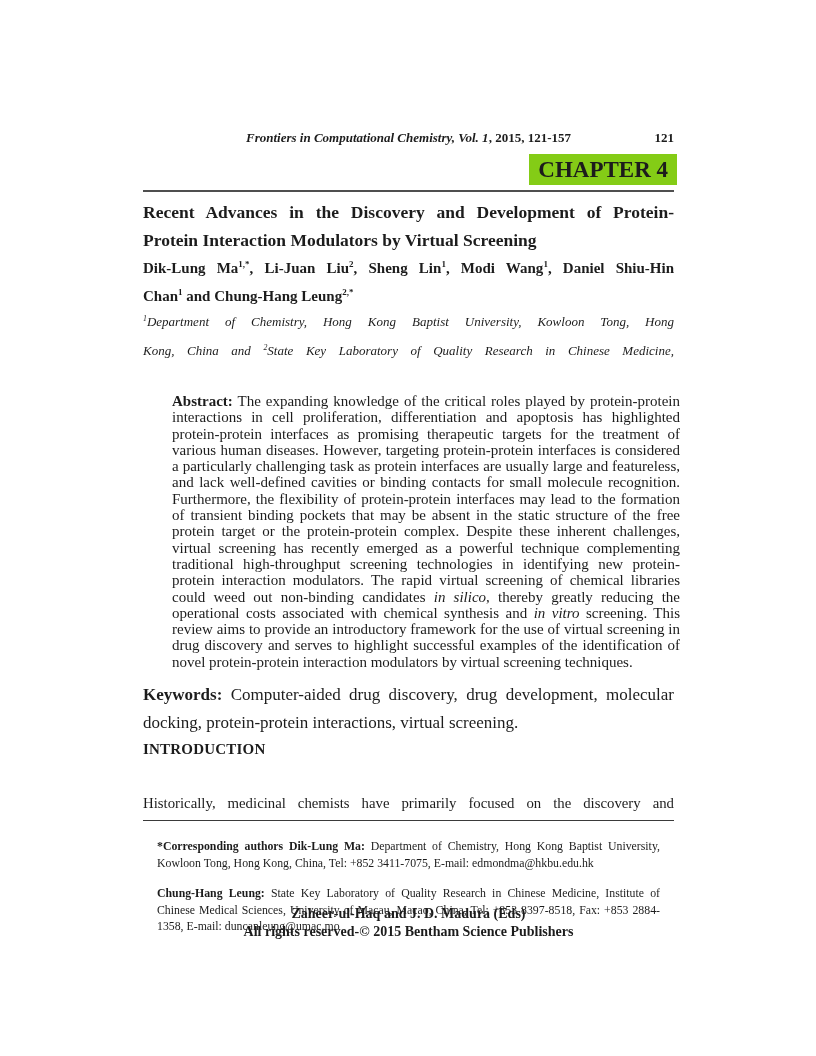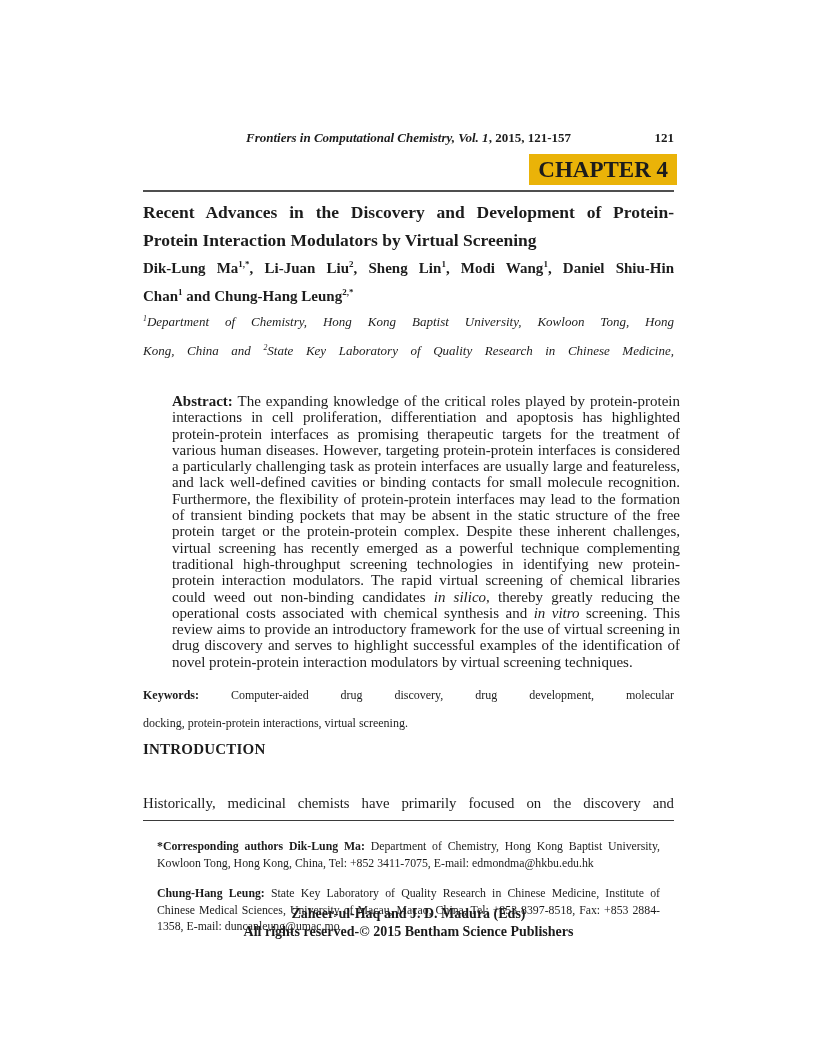--- a/index.html
+++ b/index.html
@@ -12,33 +12,33 @@
   .b{font-weight:bold;}
   .i{font-style:italic;margin-top:8px;}
   sup{font-size:60%;vertical-align:super;line-height:0;}
   .jline{text-align:justify;}
   .jline.stretch{text-align-last:justify;}
 
   .running-header{position:absolute;top:130px;left:0;width:100%;text-align:center;font-size:13px;}
   .rh-page{position:absolute;right:0;top:0;font-weight:bold;font-size:13px;}
 
   .chapter-row{position:absolute;top:154px;left:0;width:100%;text-align:right;}
-  .chapter-badge{display:inline-block;background:#eab308;font-weight:bold;font-size:23px;line-height:31px;padding:0 9px;margin-right:-3px;}
+  .chapter-badge{display:inline-block;background:#84cc16;font-weight:bold;font-size:23px;line-height:31px;padding:0 9px;margin-right:-3px;}
 
   .rule{position:absolute;left:0;width:100%;}
   .rule-header{top:190px;border-top:2px solid #4f4f4f;}
   .rule-footnote{top:820px;border-top:1.5px solid #3a3a3a;}
 
   .title-block{position:absolute;top:198px;left:0;width:100%;font-weight:bold;font-size:17.5px;line-height:28px;}
   .authors-block{position:absolute;top:254px;left:0;width:100%;font-weight:bold;font-size:15px;line-height:28px;}
   .affiliation-block{position:absolute;top:308px;left:0;width:100%;font-style:italic;font-size:13px;line-height:28.5px;}
 
   .abstract-block{position:absolute;top:393px;left:29px;width:508px;font-size:15px;line-height:16.3px;text-align:justify;}
 
-  .keywords-block{position:absolute;top:681px;left:0;width:100%;font-size:12px;line-height:28px;}
+  .keywords-block{position:absolute;top:681px;left:0;width:100%;font-size:17px;line-height:28px;}
   .section-heading{position:absolute;top:741px;left:0;width:100%;font-weight:bold;font-size:15px;letter-spacing:0.2px;}
   .intro-para{position:absolute;top:780px;left:0;width:100%;font-size:14.8px;line-height:24px;margin-top:11px;}
 
   .footnote-block{position:absolute;top:824px;left:0;width:100%;font-size:11.8px;line-height:16.6px;}
   .footnote-para{margin:14px;text-align:justify;}
 
   .publisher-block{position:absolute;top:905px;left:0;width:100%;text-align:center;font-weight:bold;font-size:14px;line-height:17.5px;}
 </style>
 </head>
 <body>

